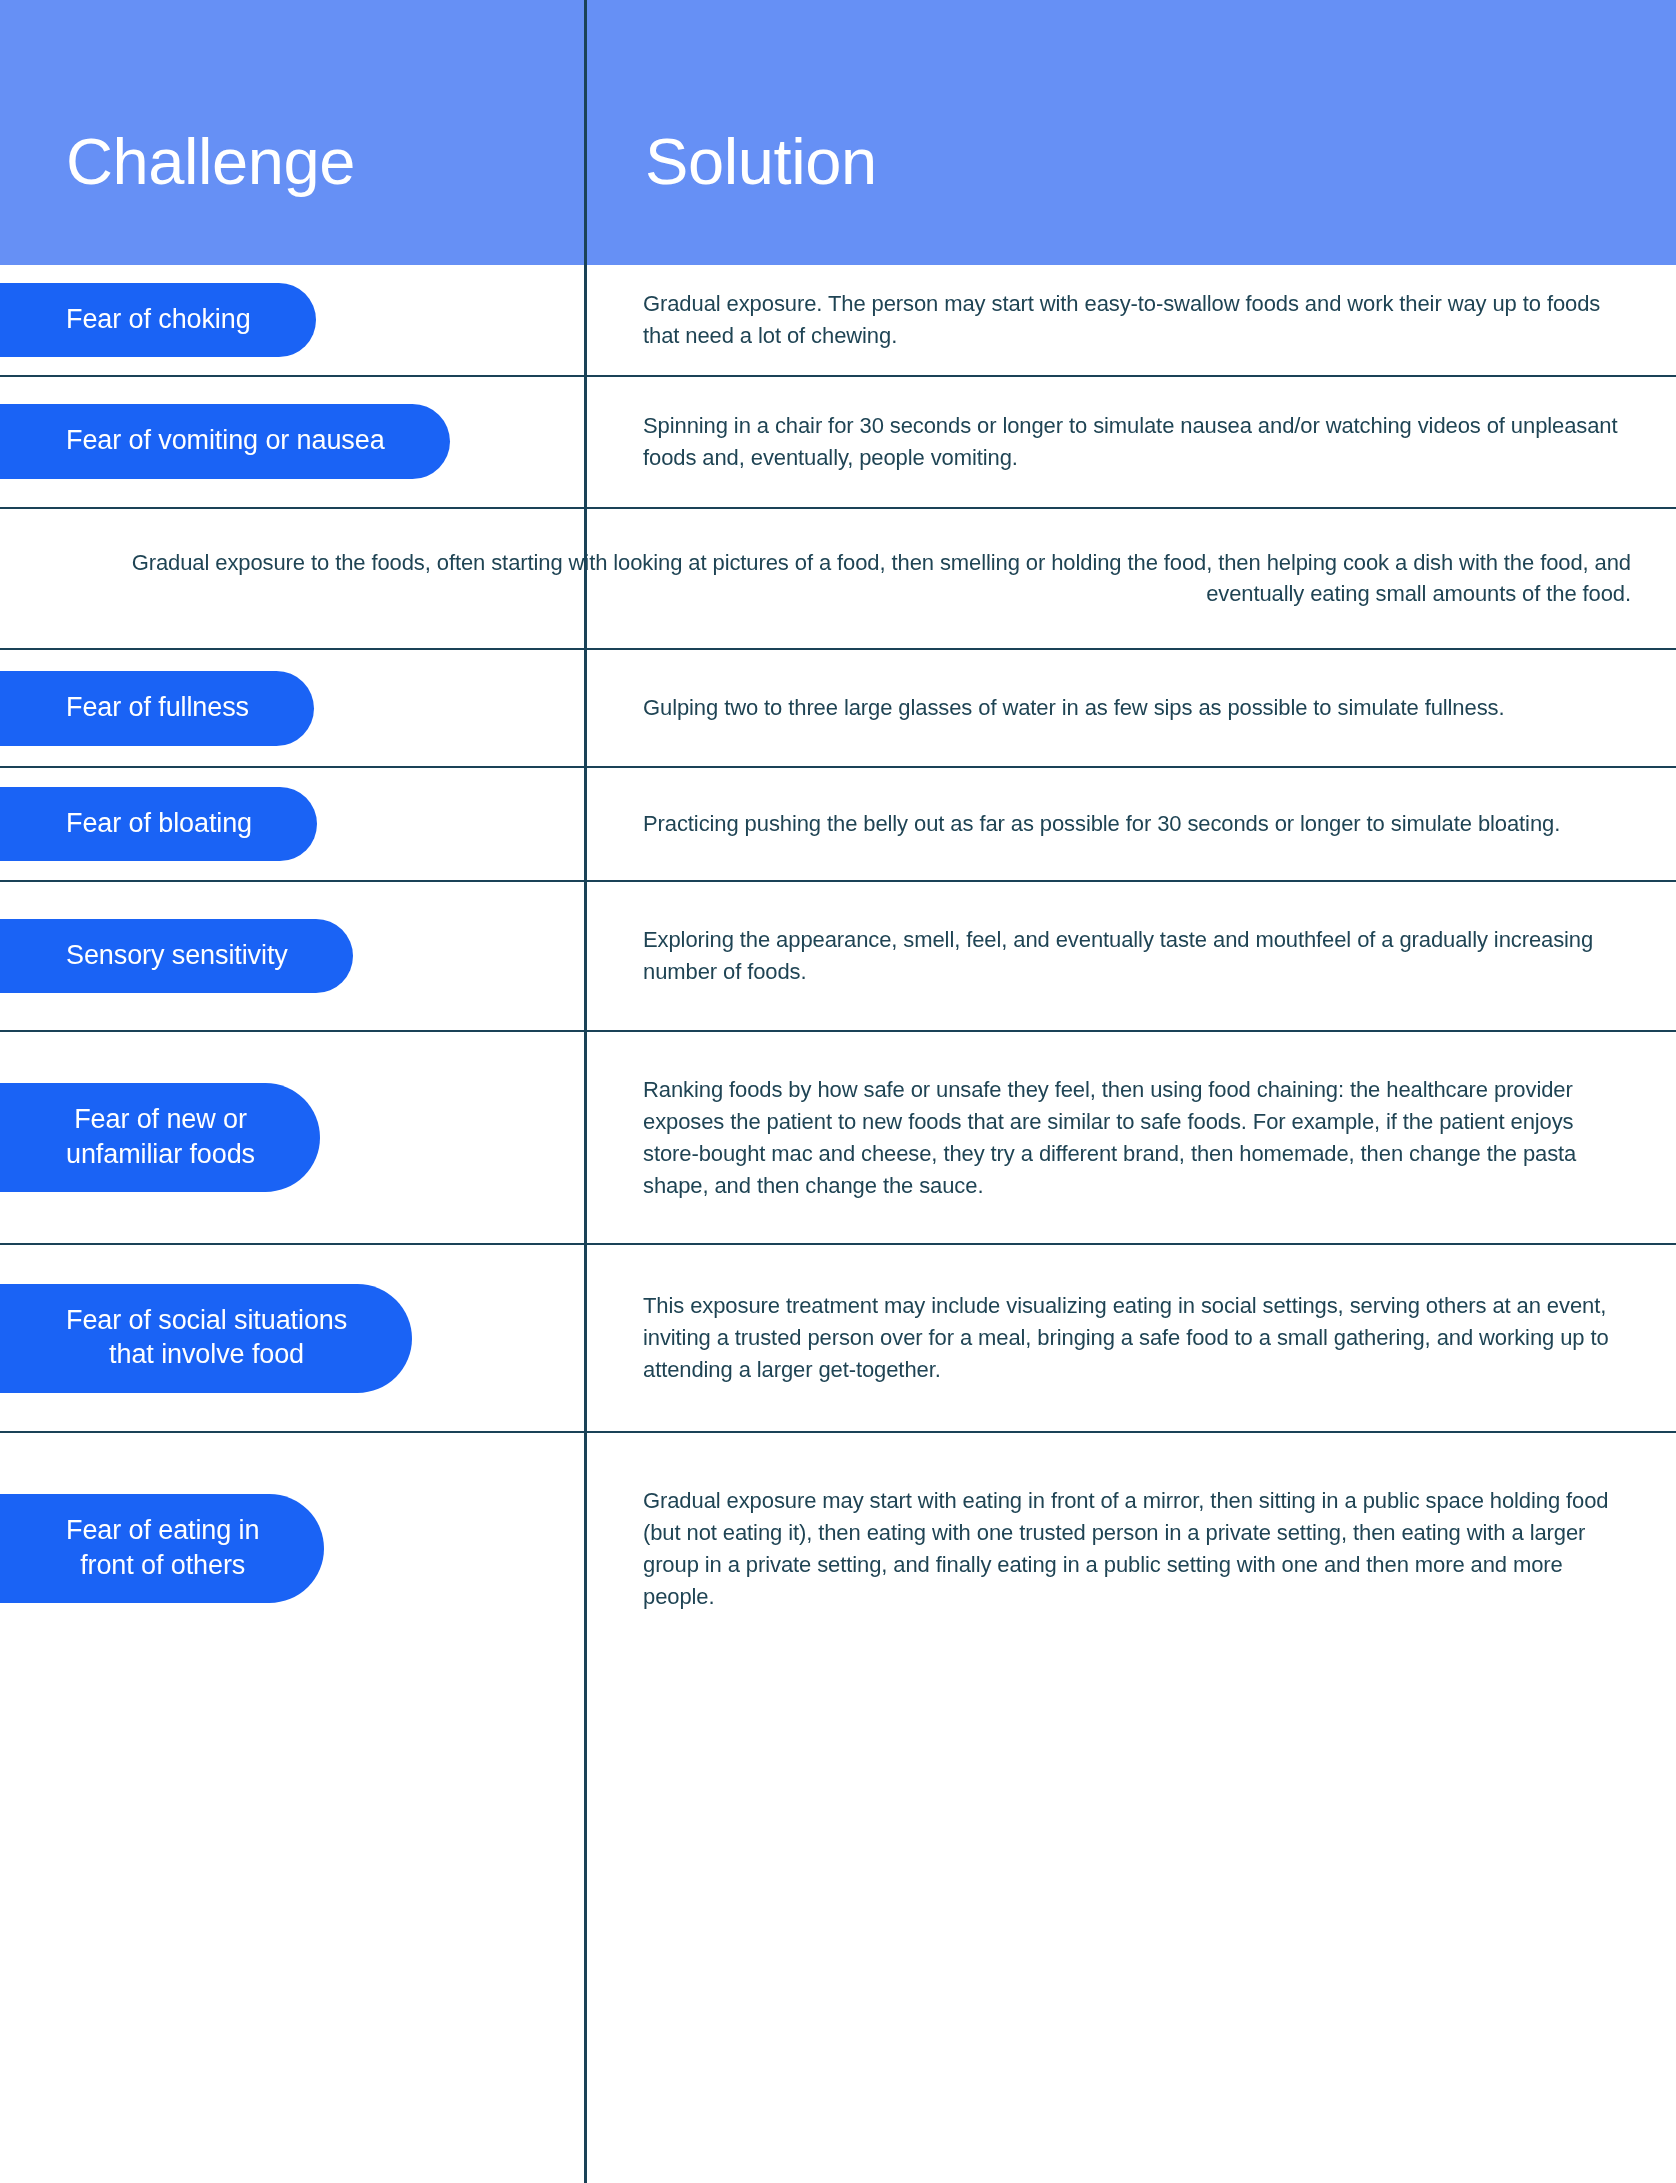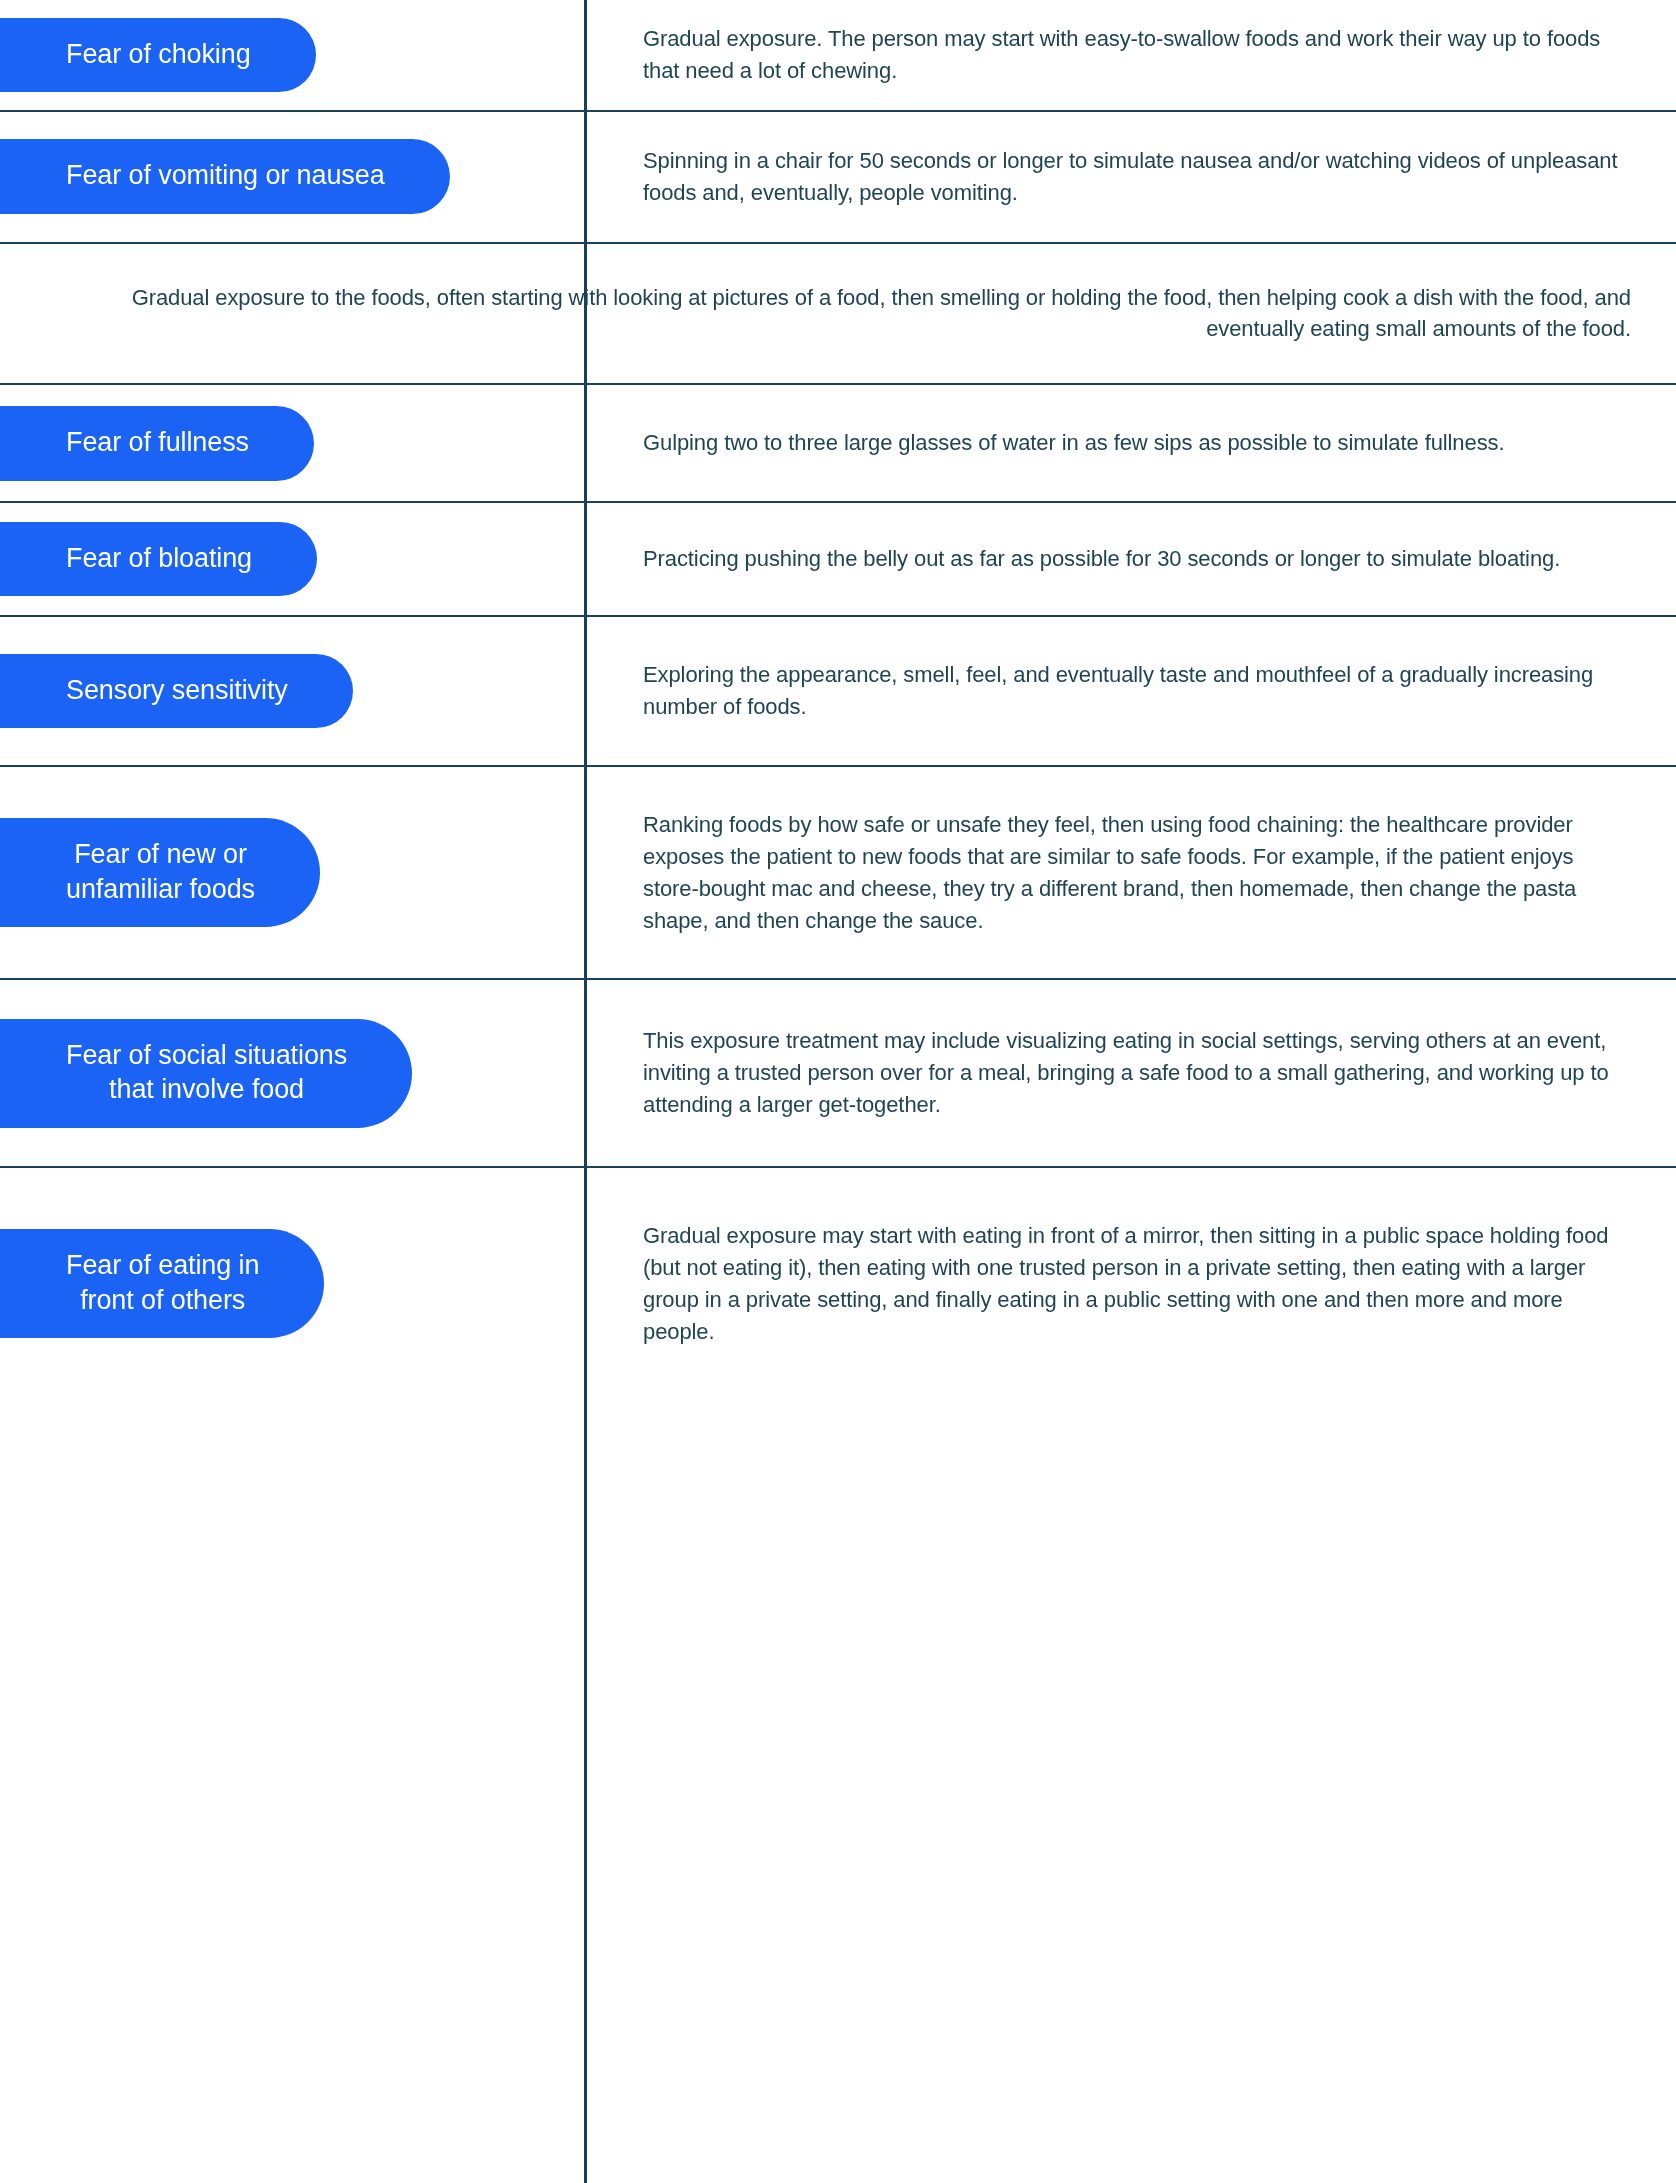--- a/index.html
+++ b/index.html
@@ -116,20 +116,28 @@
   .row.r8 .cell-solution { padding-top: 45px; padding-bottom: 45px; }
   .row.r9 .cell-solution { padding-top: 52px; padding-bottom: 52px; }
 </style>
 </head>
 <body>
 
 <div class="table">
 
   <div class="vdivider"></div>
 
+  <div class="header">
+    <div class="header-cell challenge">
+      <span class="header-title">Challenge</span>
+    </div>
+    <div class="header-cell solution">
+      <span class="header-title">Solution</span>
+    </div>
+  </div>
 
   <div class="rows">
 
     <div class="row r1">
       <div class="cell-challenge">
         <div class="pill">
           <span class="pill-label">Fear of choking</span>
         </div>
       </div>
       <div class="cell-solution">
@@ -137,21 +145,21 @@
       </div>
     </div>
 
     <div class="row r2">
       <div class="cell-challenge">
         <div class="pill">
           <span class="pill-label">Fear of vomiting or nausea</span>
         </div>
       </div>
       <div class="cell-solution">
-        <p class="solution-text">Spinning in a chair for 50 seconds or longer to simulate nausea and/or watching videos of unpleasant foods and, eventually, people vomiting.</p>
+        <p class="solution-text">Spinning in a chair for 30 seconds or longer to simulate nausea and/or watching videos of unpleasant foods and, eventually, people vomiting.</p>
       </div>
     </div>
 
     <div class="row r3">
       <div class="cell-solution">
         <p class="solution-text">Gradual exposure to the foods, often starting with looking at pictures of a food, then smelling or holding the food, then helping cook a dish with the food, and eventually eating small amounts of the food.</p>
       </div>
     </div>
 
     <div class="row r4">

